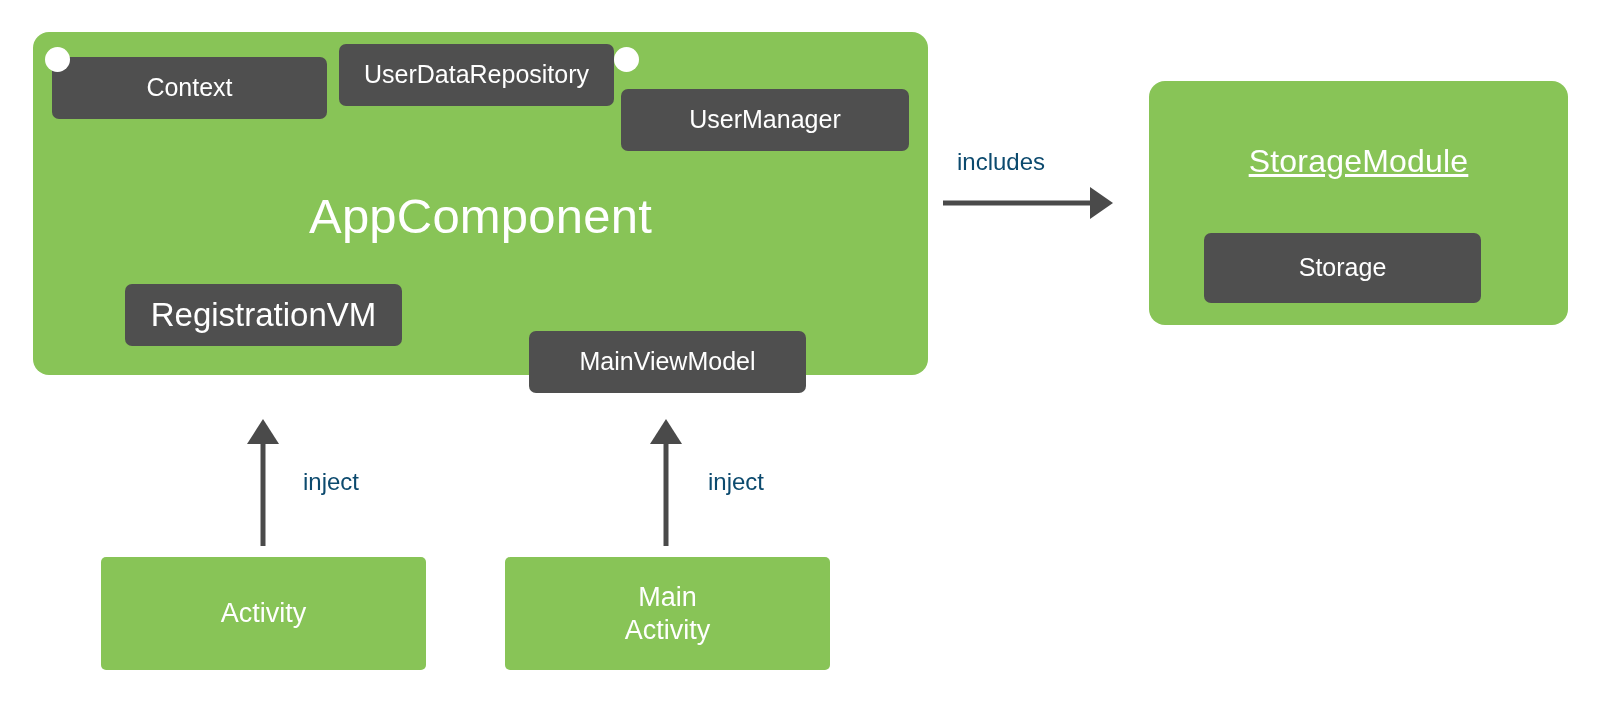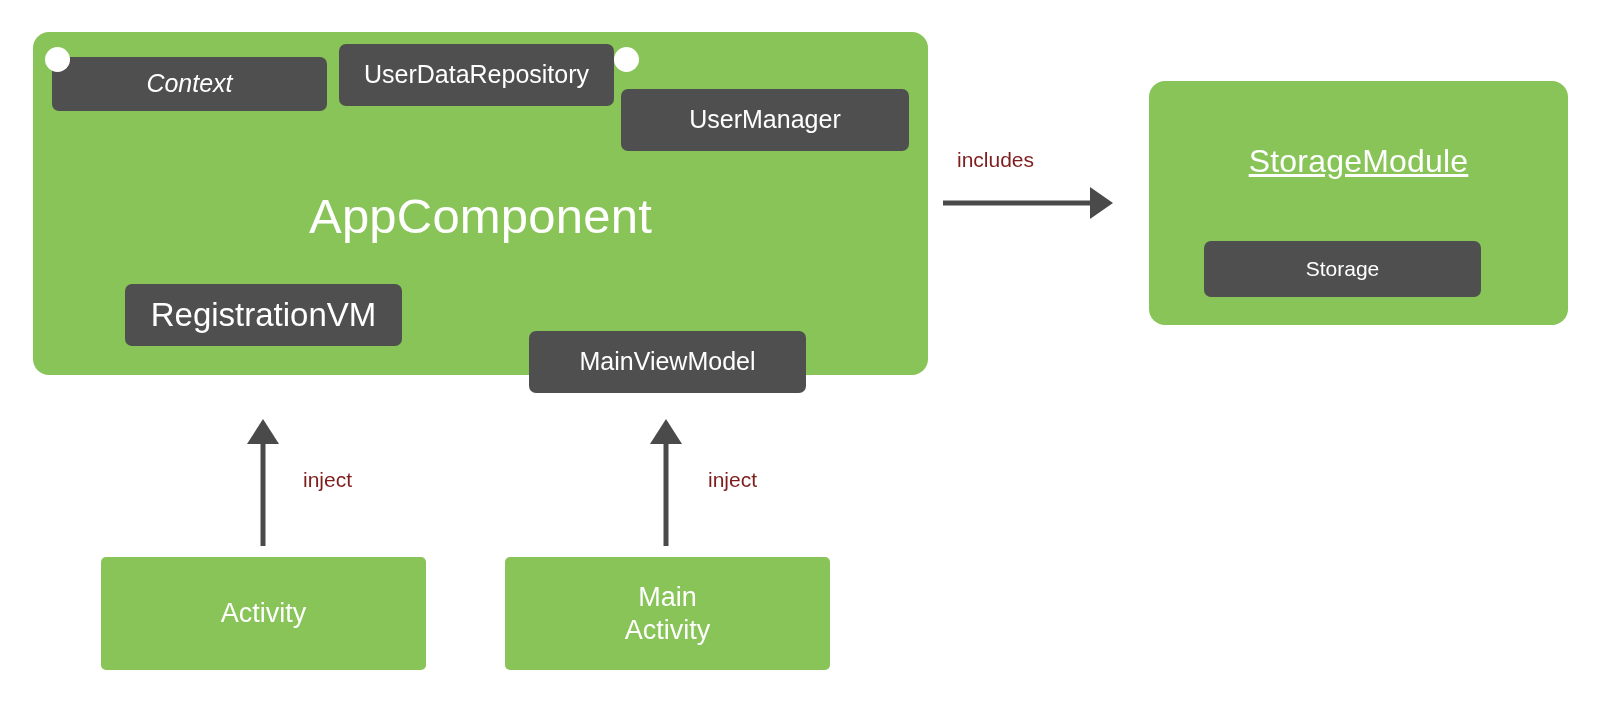--- a/index.html
+++ b/index.html
@@ -72,22 +72,22 @@
     justify-content: center;
     box-sizing: border-box;
     line-height: 1.2;
     font-size: 27px;
   }
   .activity-box span { display: block; text-align: center; }
 
   
   .edge-label {
     position: absolute;
-    color: #7f1d1d;
-    font-size: 21px;
+    color: #0c4a6e;
+    font-size: 24px;
     white-space: nowrap;
   }
 
   
   svg.arrow-layer {
     position: absolute;
     left: 0;
     top: 0;
     width: 1600px;
     height: 726px;
@@ -113,41 +113,41 @@
     </g>
 
     <g>
       <line x1="666" y1="546" x2="666" y2="442" stroke="#4a4a4a" stroke-width="5"></line>
       <polygon points="650,444 666,419 682,444" fill="#4a4a4a"></polygon>
     </g>
   </svg>
 
   <div class="panel" style="left:33px; top:32px; width:895px; height:343px;">
 
-    <div class="chip" style="left:19px; top:25px; width:275px; height:54px; font-size:25px;font-style:italic;">Context</div>
+    <div class="chip" style="left:19px; top:25px; width:275px; height:62px; font-size:25px;">Context</div>
 
     <div class="chip" style="left:306px; top:12px; width:275px; height:62px; font-size:25px;">UserDataRepository</div>
 
     <div class="chip" style="left:588px; top:25px; width:288px; height:62px; font-size:25px;margin-top:32px;">UserManager</div>
 
     <div class="entry-dot" style="left:12px; top:15px;"></div>
     <div class="entry-dot" style="left:581px; top:15px;"></div>
 
     <div class="panel-title" style="top:156px; font-size:49px;">AppComponent</div>
 
     <div class="chip" style="left:92px; top:252px; width:277px; height:62px; font-size:33px;">RegistrationVM</div>
 
     <div class="chip" style="left:496px; top:259px; width:277px; height:62px; font-size:25px;margin-top:40px;">MainViewModel</div>
   </div>
 
   <div class="panel" style="left:1149px; top:81px; width:419px; height:244px;">
 
     <div class="panel-title" style="top:62px; font-size:32px;text-decoration:underline;">StorageModule</div>
 
-    <div class="chip" style="left:55px; top:152px; width:277px; height:56px; font-size:21px;margin-top:8px;">Storage</div>
+    <div class="chip" style="left:55px; top:152px; width:277px; height:70px; font-size:25px;">Storage</div>
   </div>
 
   <div class="edge-label" style="left:957px; top:148px;">includes</div>
 
   <div class="edge-label" style="left:303px; top:468px;">inject</div>
 
   <div class="edge-label" style="left:708px; top:468px;">inject</div>
 
   <div class="activity-box" style="left:101px; top:557px; width:325px; height:113px;">
     <span>Activity</span>

